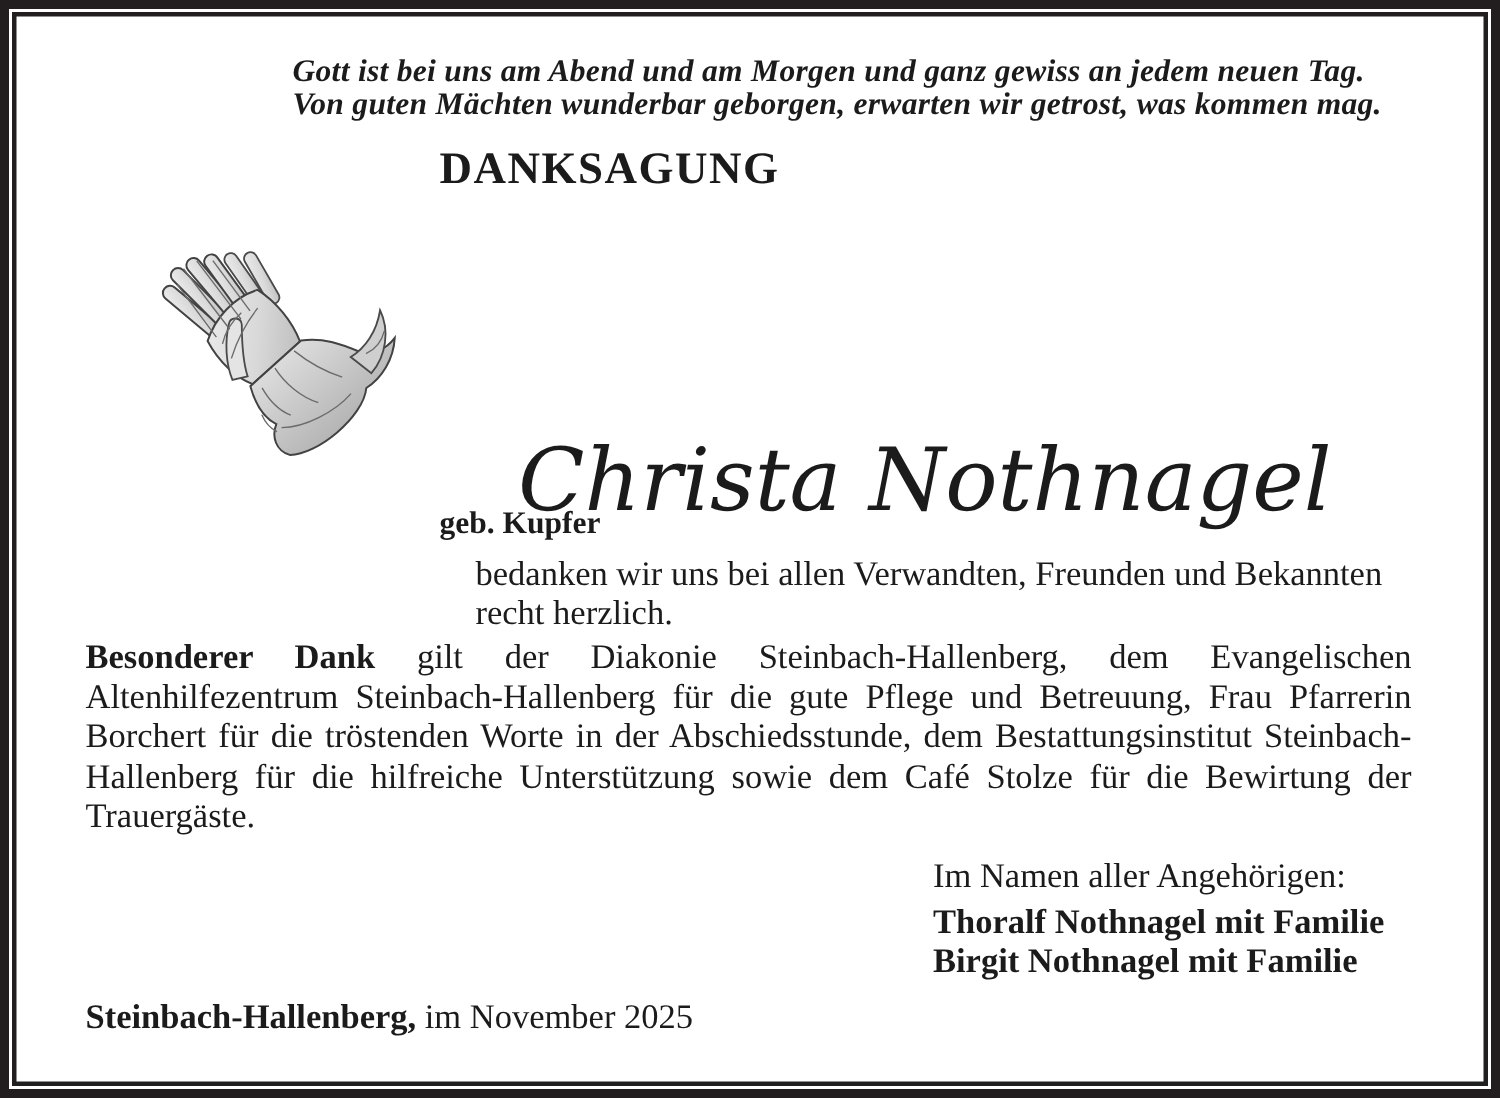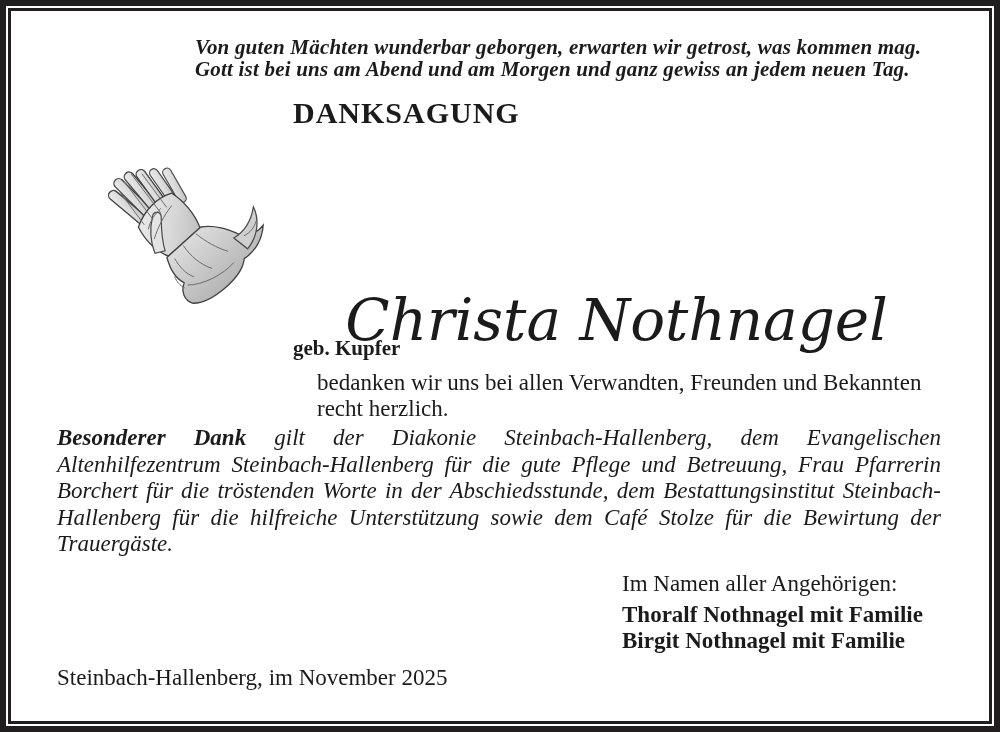--- a/index.html
+++ b/index.html
@@ -32,48 +32,48 @@
   .maiden-name{
     position:absolute;left:293px;top:336px;width:647px;
     font-weight:bold;font-size:21px;
   }
   .thanks{
     position:absolute;left:293px;top:370px;width:647px;
     font-size:23px;line-height:26px;margin-left:24px;
   }
   .special-thanks{
     position:absolute;left:57px;top:425px;width:884px;
-    font-size:23px;line-height:26.5px;text-align:justify;font-style:italic;
+    font-size:23px;line-height:26.5px;text-align:justify;
   }
   .special-thanks b{font-weight:bold;}
   .in-name{
     position:absolute;left:622px;top:571px;font-size:23px;
   }
   .mourners{
     position:absolute;left:622px;top:602px;font-size:23px;line-height:26px;font-weight:bold;
   }
   .place-date{
     position:absolute;left:57px;top:665px;font-size:23px;
   }
-  .place-date .place{font-weight:normal;text-align:center;}
+  .place-date .place{font-weight:bold;text-align:center;}
   .hands{
     position:absolute;left:78px;top:118px;width:228px;height:258px;
   }
 </style>
 </head>
 <body>
 
 <div class="sheet">
 
   <div class="frame-outer"></div>
   <div class="frame-inner"></div>
 
   <div class="epigraph">
+    <div>Gott ist bei uns am Abend und am Morgen und ganz gewiss an jedem neuen Tag.</div>
     <div>Von guten Mächten wunderbar geborgen, erwarten wir getrost, was kommen mag.</div>
-    <div>Gott ist bei uns am Abend und am Morgen und ganz gewiss an jedem neuen Tag.</div>
   </div>
 
   <svg class="hands" viewBox="0 0 225 255" aria-hidden="true">
     <defs>
       <linearGradient id="hgrad" x1="0" y1="0" x2="1" y2="1">
         <stop offset="0" stop-color="#ececec"></stop>
         <stop offset="0.55" stop-color="#d9d9d9"></stop>
         <stop offset="1" stop-color="#bdbdbd"></stop>
       </linearGradient>
       <linearGradient id="cgrad" x1="0" y1="0" x2="0" y2="1">

